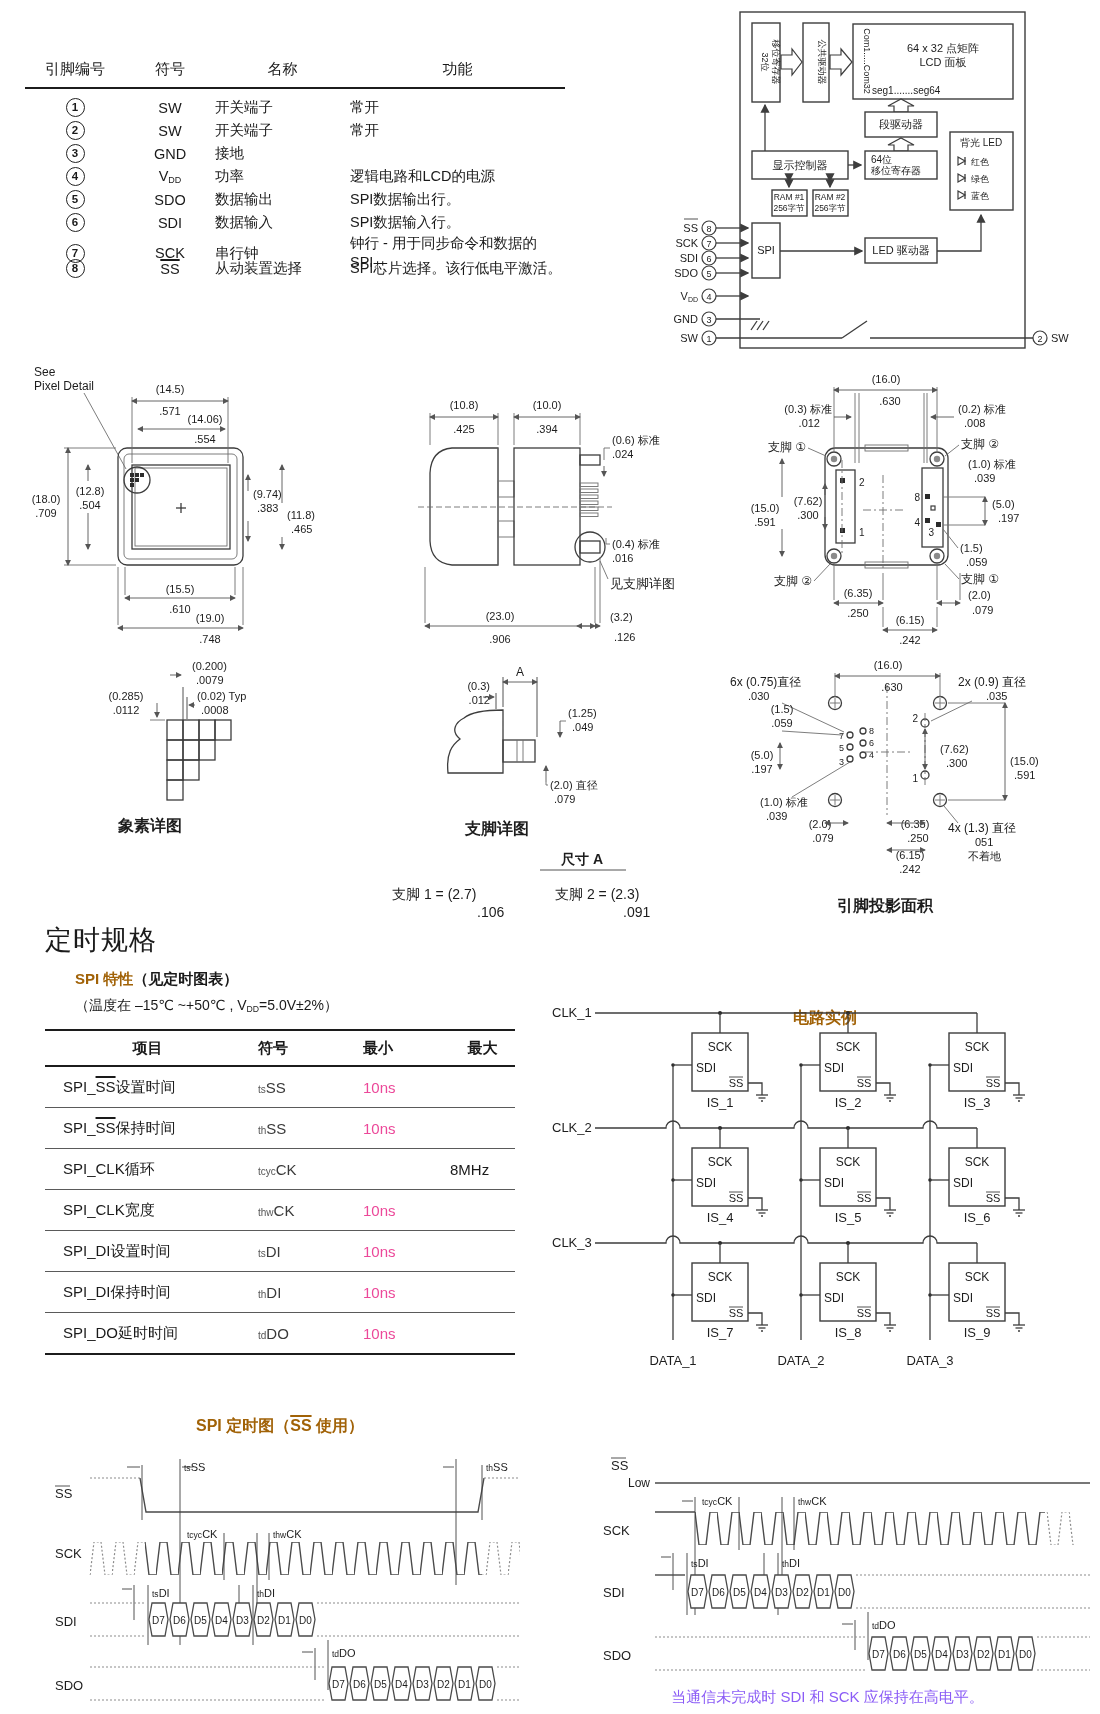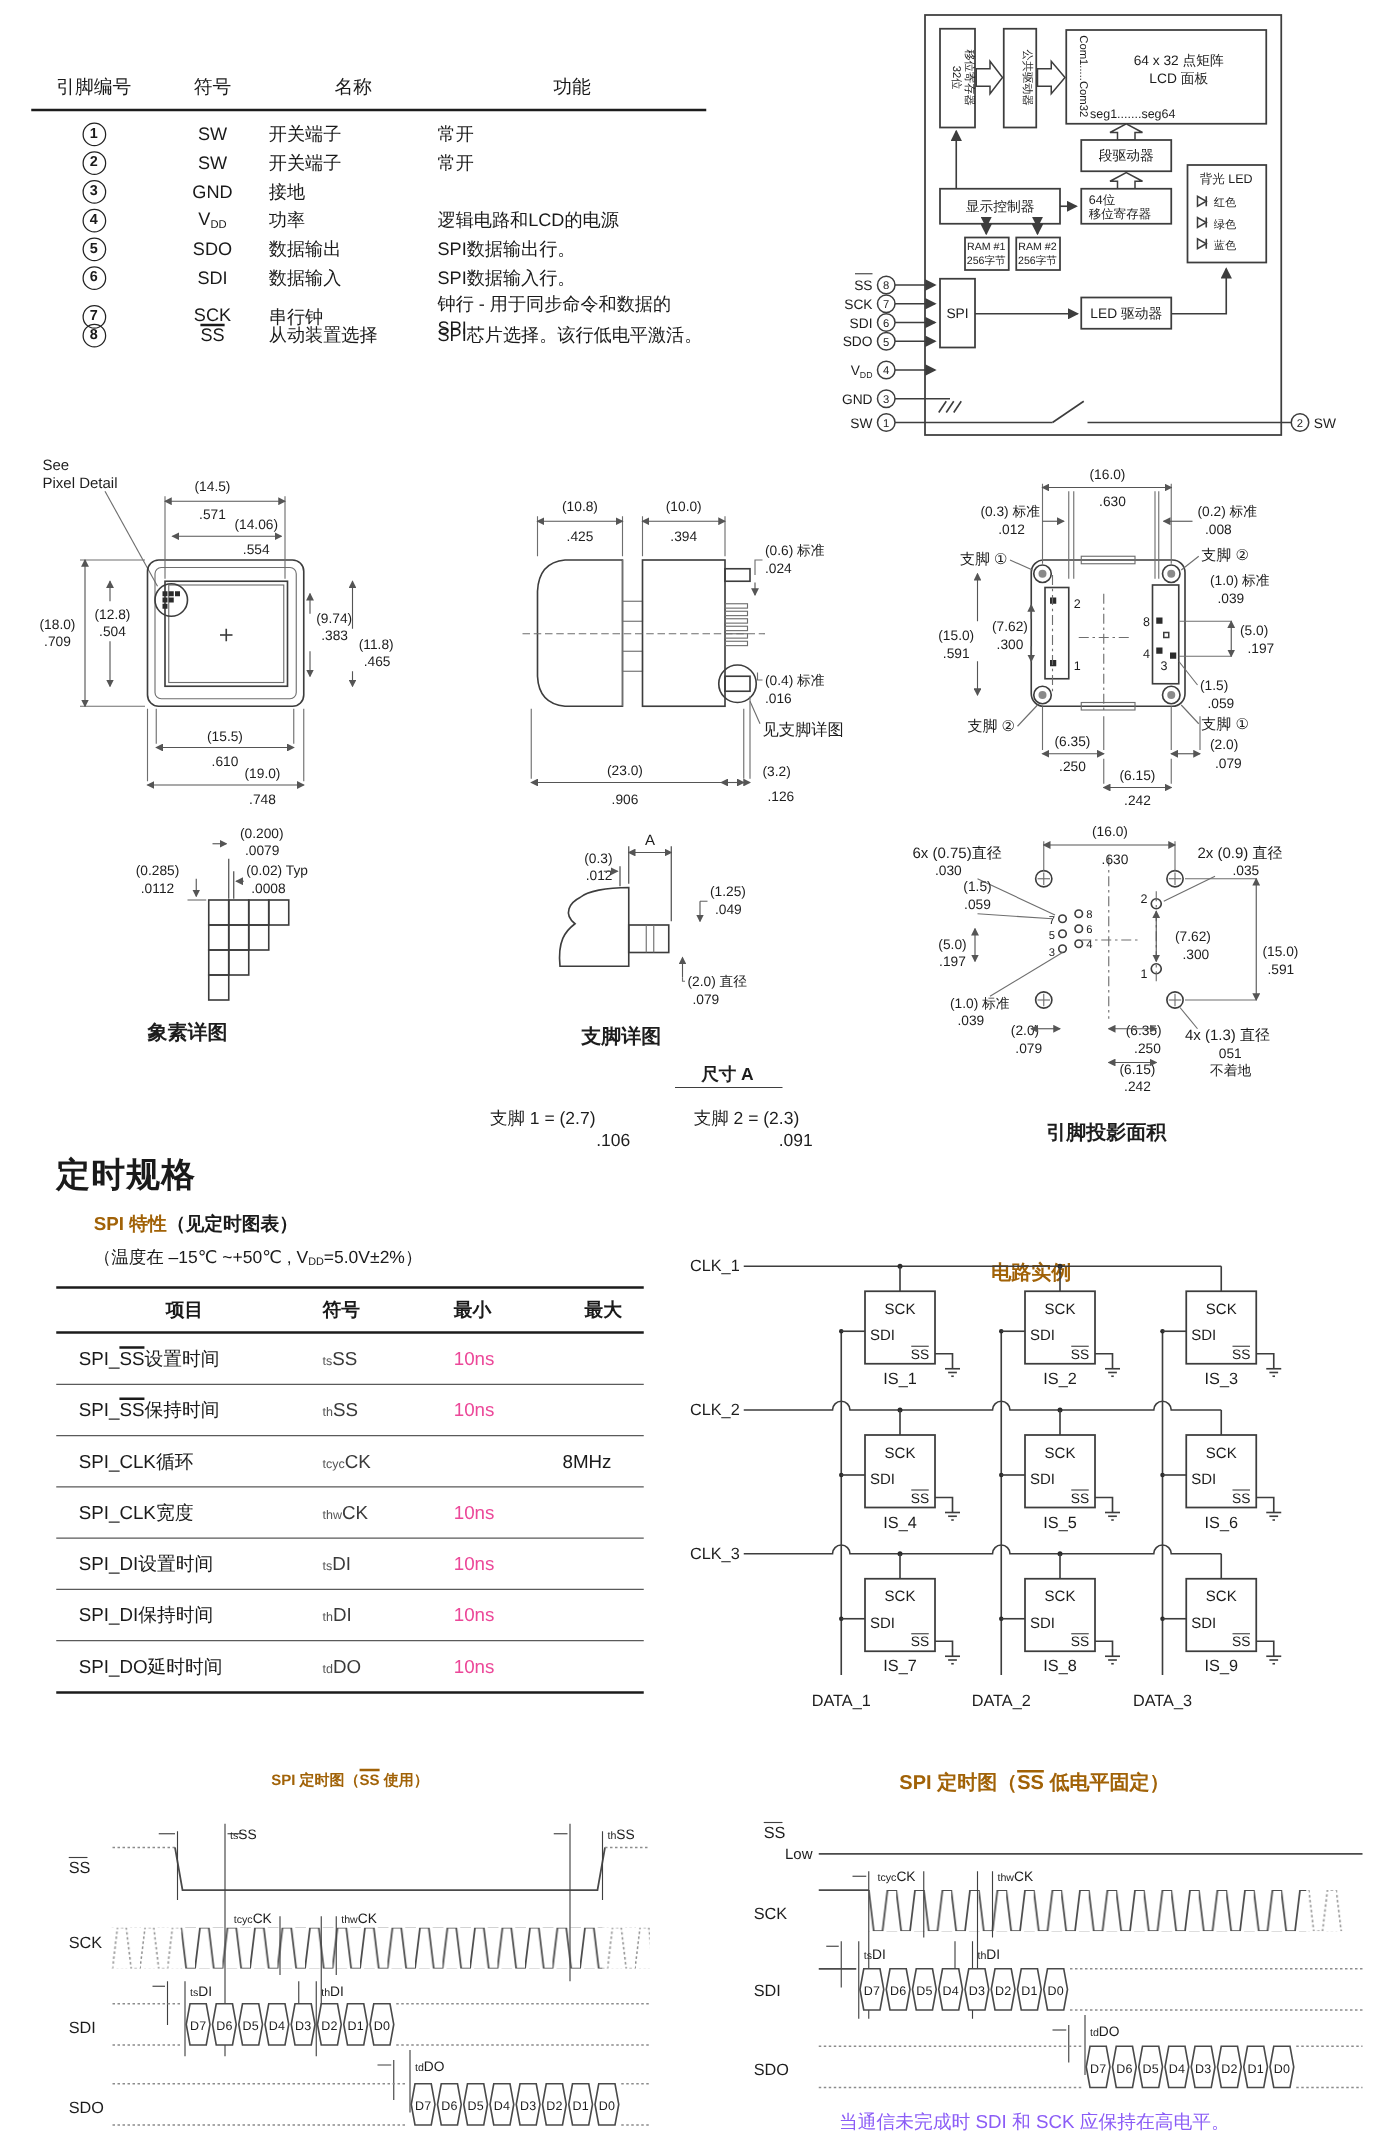--- a/index.html
+++ b/index.html
@@ -42,25 +42,25 @@
   .st-h,.st-r{display:grid;grid-template-columns:205px 105px 95px 65px;align-items:center}
   .st-h{height:34px;border-bottom:2px solid #1c1c1c;font-weight:bold}
   .st-h .h1,.st-h .h4{text-align:center}
   .st-h .h2,.st-h .h3{padding-left:8px}
   .st-r{height:40px;border-bottom:1px solid #5a5a5a}
   .st-r:last-child{border-bottom:none}
   .st-r .it{padding-left:18px}
   .st-r .sy{padding-left:8px;color:#3a3a3a}
   .st-r .mn{padding-left:8px;color:#ec4899}
   .st-r .mx{text-align:left}
-  #hd-timing{left:45px;top:922px;font-size:27px;font-weight:bold;letter-spacing:1px}
+  #hd-timing{left:45px;top:922px;font-size:27px;font-weight:normal;letter-spacing:1px}
   #spi-line{left:75px;top:970px;font-size:15px;font-weight:bold}
   #cond-line{left:75px;top:997px;font-size:14px}
   #cir-title{left:550px;top:1008px;width:550px;text-align:center;font-size:16px;font-weight:bold}
-  #t1-title{left:30px;top:1416px;width:500px;text-align:center;font-size:12px;font-weight:bold}
+  #t1-title{left:30px;top:1416px;width:500px;text-align:center;font-size:16px;font-weight:bold}
   #t2-title{left:555px;top:1416px;width:545px;text-align:center;font-size:16px;font-weight:bold}
   #note{left:556px;top:1376px;width:544px;font-size:14.5px;line-height:21px;color:#222}
   #t2-footer{left:555px;top:1688px;width:545px;text-align:center;font-size:15px;color:#8b5cf6}
 </style>
 </head>
 <body>
 
 <div id="page">
 
   <div class="abs pt">
@@ -688,23 +688,20 @@
     <text class="t13 mid" x="298" y="342">IS_8</text>
     <text class="t13 mid" x="427" y="342">IS_9</text>
     <text class="t13 mid" x="123" y="370">DATA_1</text>
     <text class="t13 mid" x="251" y="370">DATA_2</text>
     <text class="t13 mid" x="380" y="370">DATA_3</text>
   </svg>
 
   <div id="t1-title" class="abs red">
     <span>SPI 定时图（</span><span class="ol">SS</span><span> 使用）</span>
   </div>
-  <div id="t2-title" class="abs red">
-    <span>SPI 定时图（</span><span class="ol">SS</span><span> 低电平固定）</span>
-  </div>
 
   <svg class="abs" style="left:30px;top:1445px" width="500" height="269" viewBox="0 0 500 269">
     <defs>
       <pattern id="ckl" patternUnits="userSpaceOnUse" x="60" y="97" width="22" height="33">
           <path d="M0,33 L4,0 H11 L15,33 H22" class="wv"></path>
         </pattern>
       <pattern id="ckld" patternUnits="userSpaceOnUse" x="60" y="97" width="22" height="33">
           <path d="M0,33 L4,0 H11 L15,33 H22" class="wvd"></path>
         </pattern>
       <symbol id="dc" overflow="visible">

